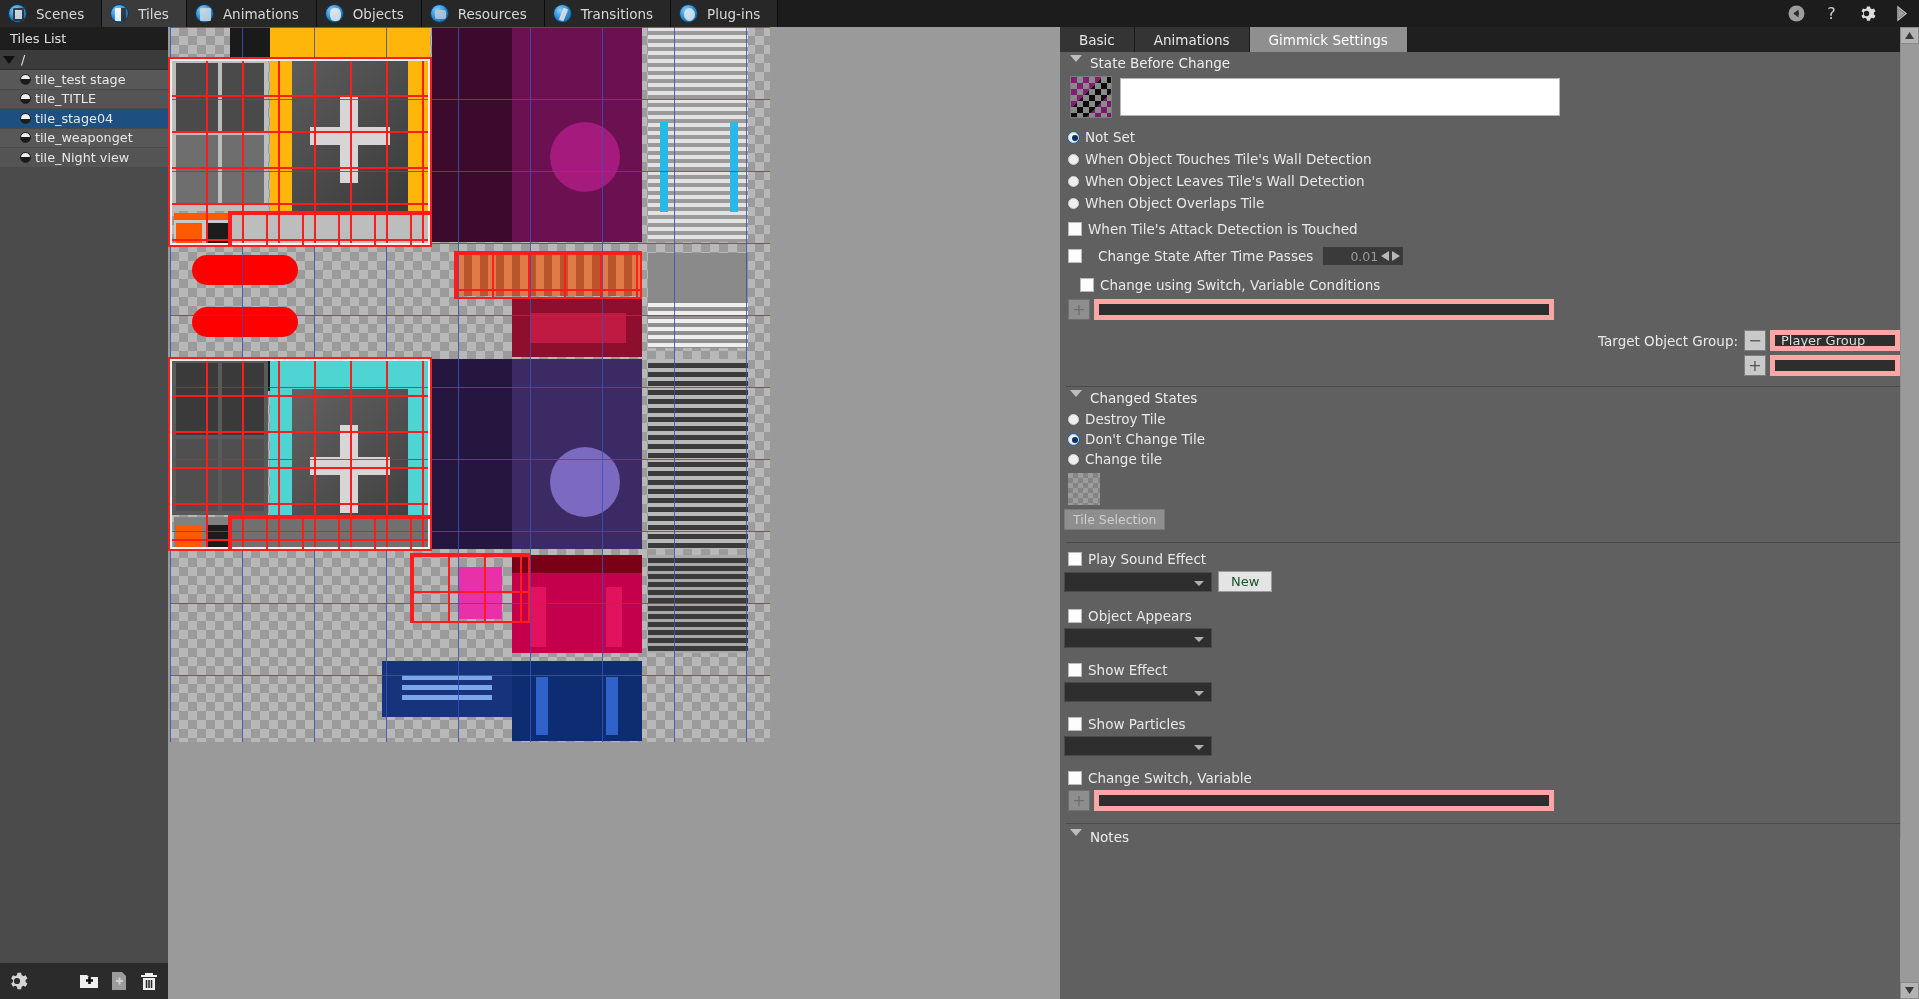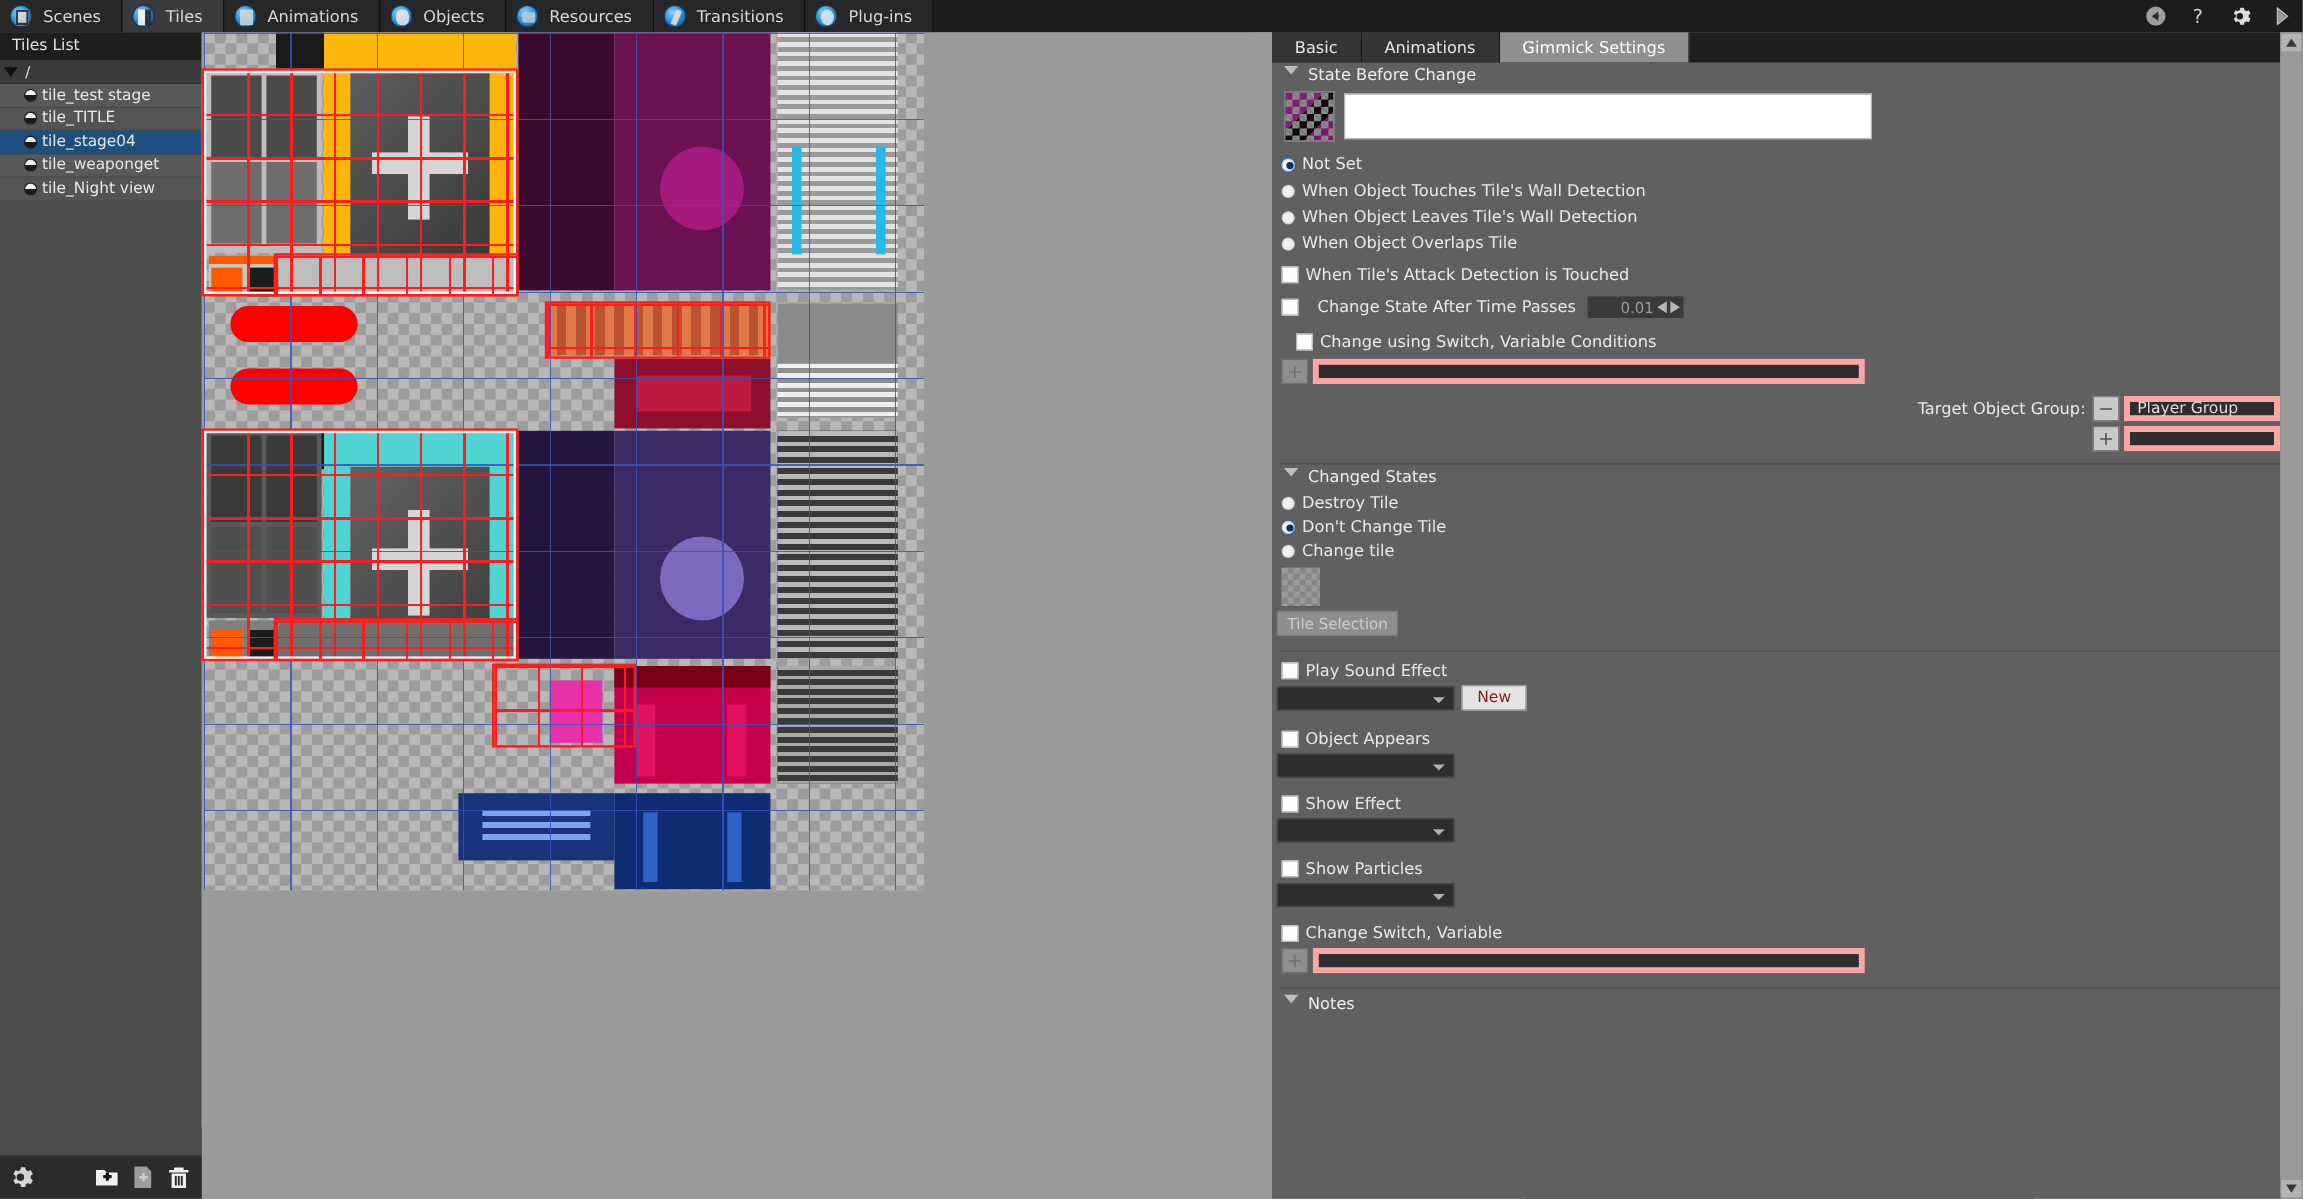--- a/index.html
+++ b/index.html
@@ -208,21 +208,21 @@
   .spin-r { border-top:5px solid transparent;border-bottom:5px solid transparent;border-left:8px solid #b7b7b7; }
   .combo {
     background: #2e2e2e; border: 1px solid #4a4a4a; height: 20px; width: 148px;
     position: relative;
   }
   .combo::after {
     content:""; position:absolute; right:7px; top:8px; width:0;height:0;
     border-left:5px solid transparent;border-right:5px solid transparent;border-top:5px solid #b0b0b0;
   }
   .newbtn {
-    background: #e4e4e4; border: 1px solid #9a9a9a; color: #7f1d1d;
+    background: #e4e4e4; border: 1px solid #9a9a9a; color: #14532d;
     font-size: 13px; padding: 2px 12px; cursor: default;
   }
   .tilesel {
     background: #8e8e8e; color: #cfcfcf; border: 1px solid #7b7b7b;
     font-size: 12.5px; padding: 2px 8px; display: inline-block;
   }
   .checker-sm {
     width: 32px; height: 32px;
     background-color: #9b9b9b;
     background-image:

